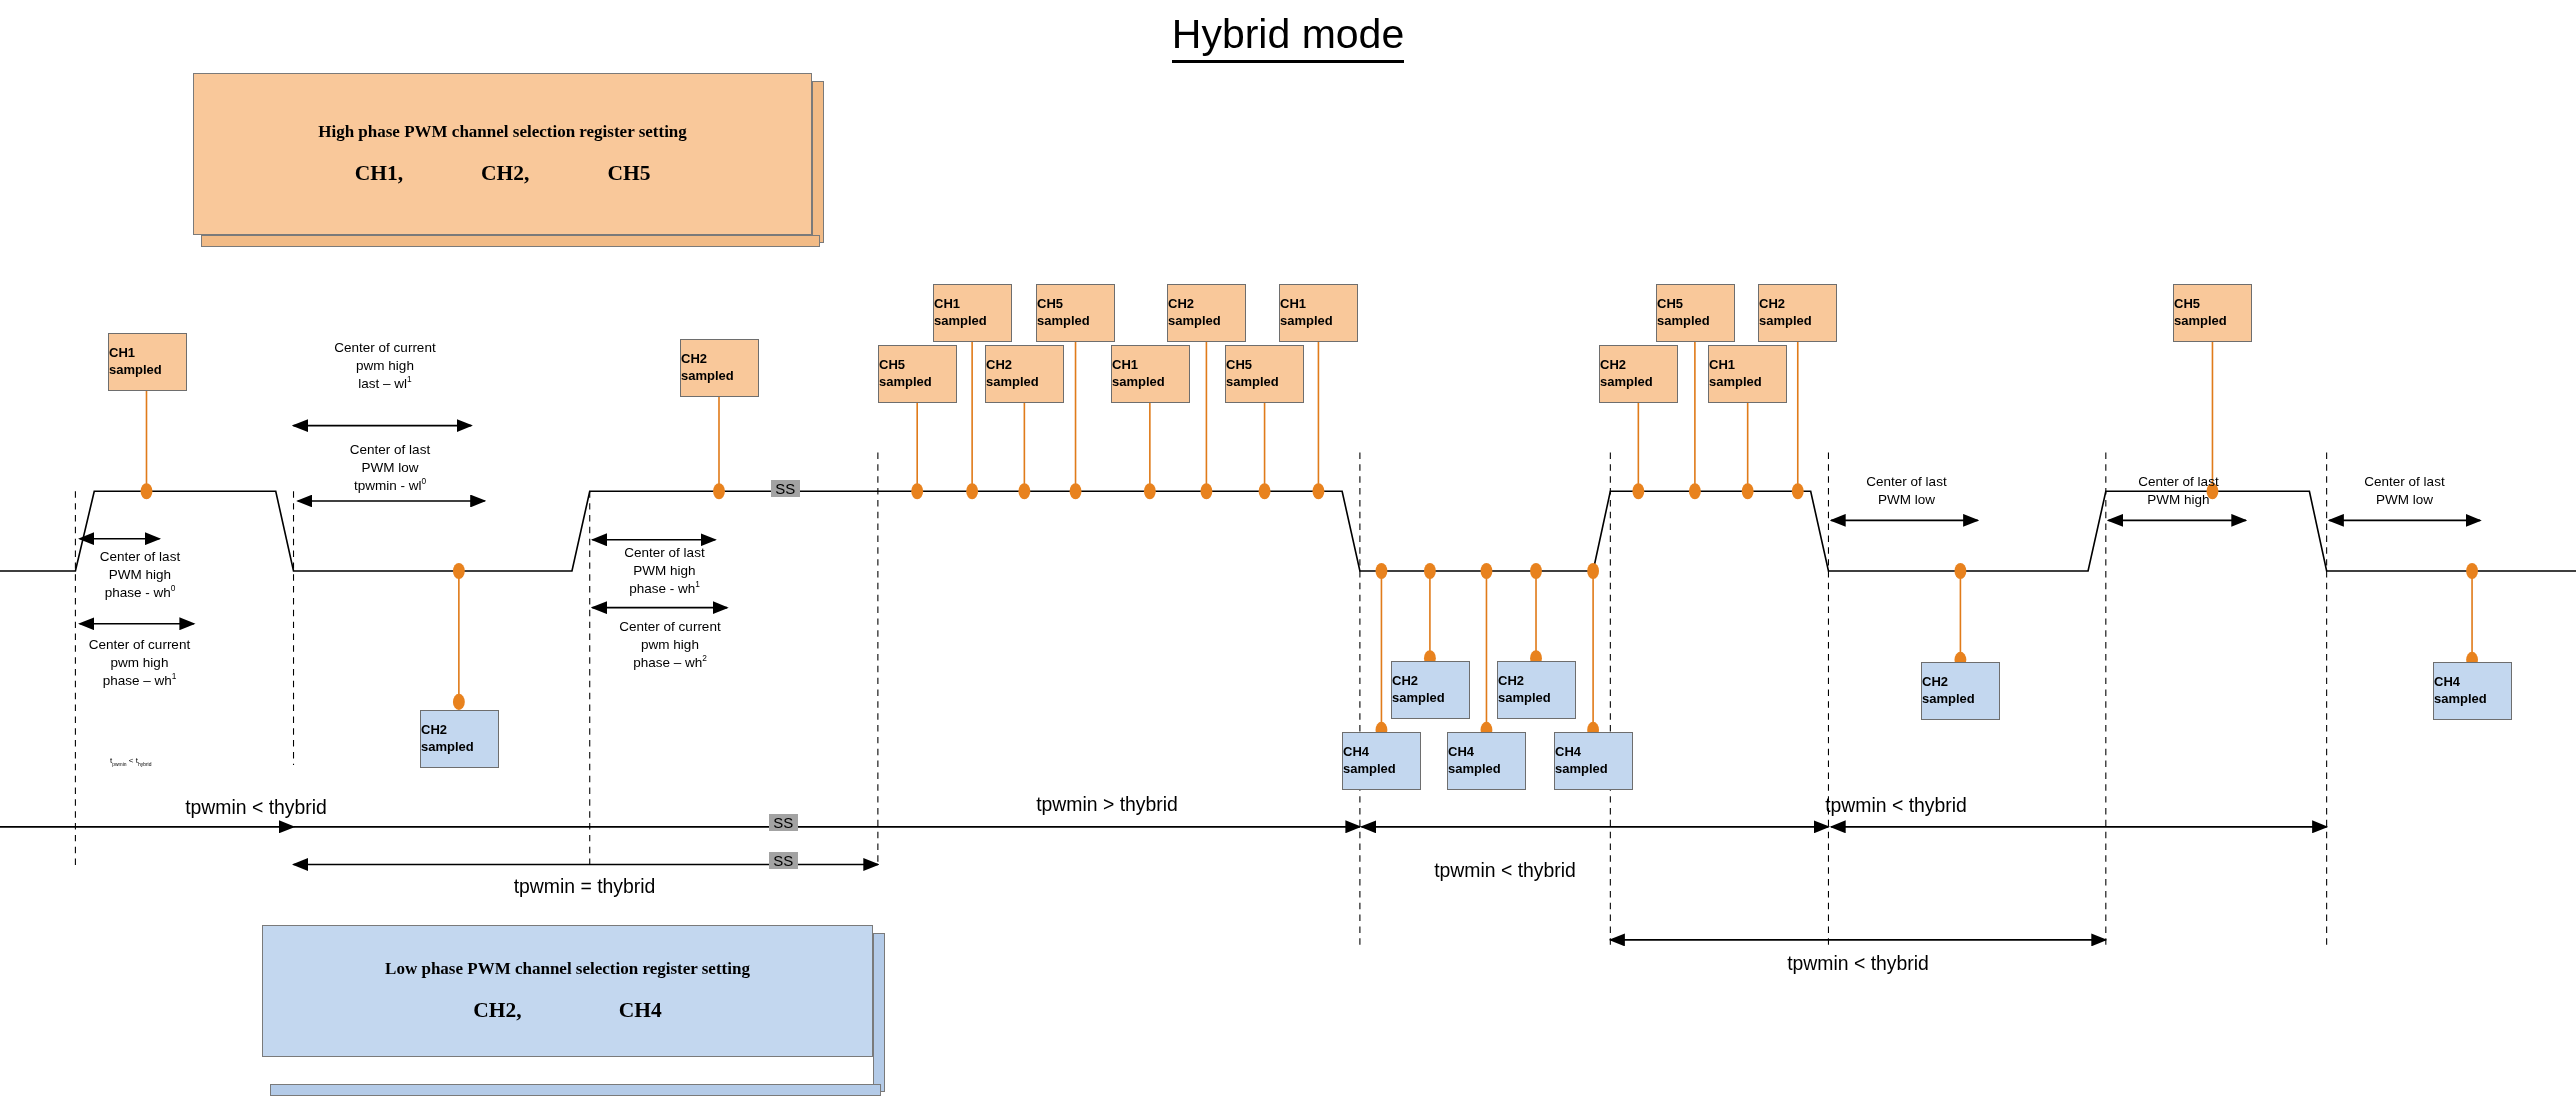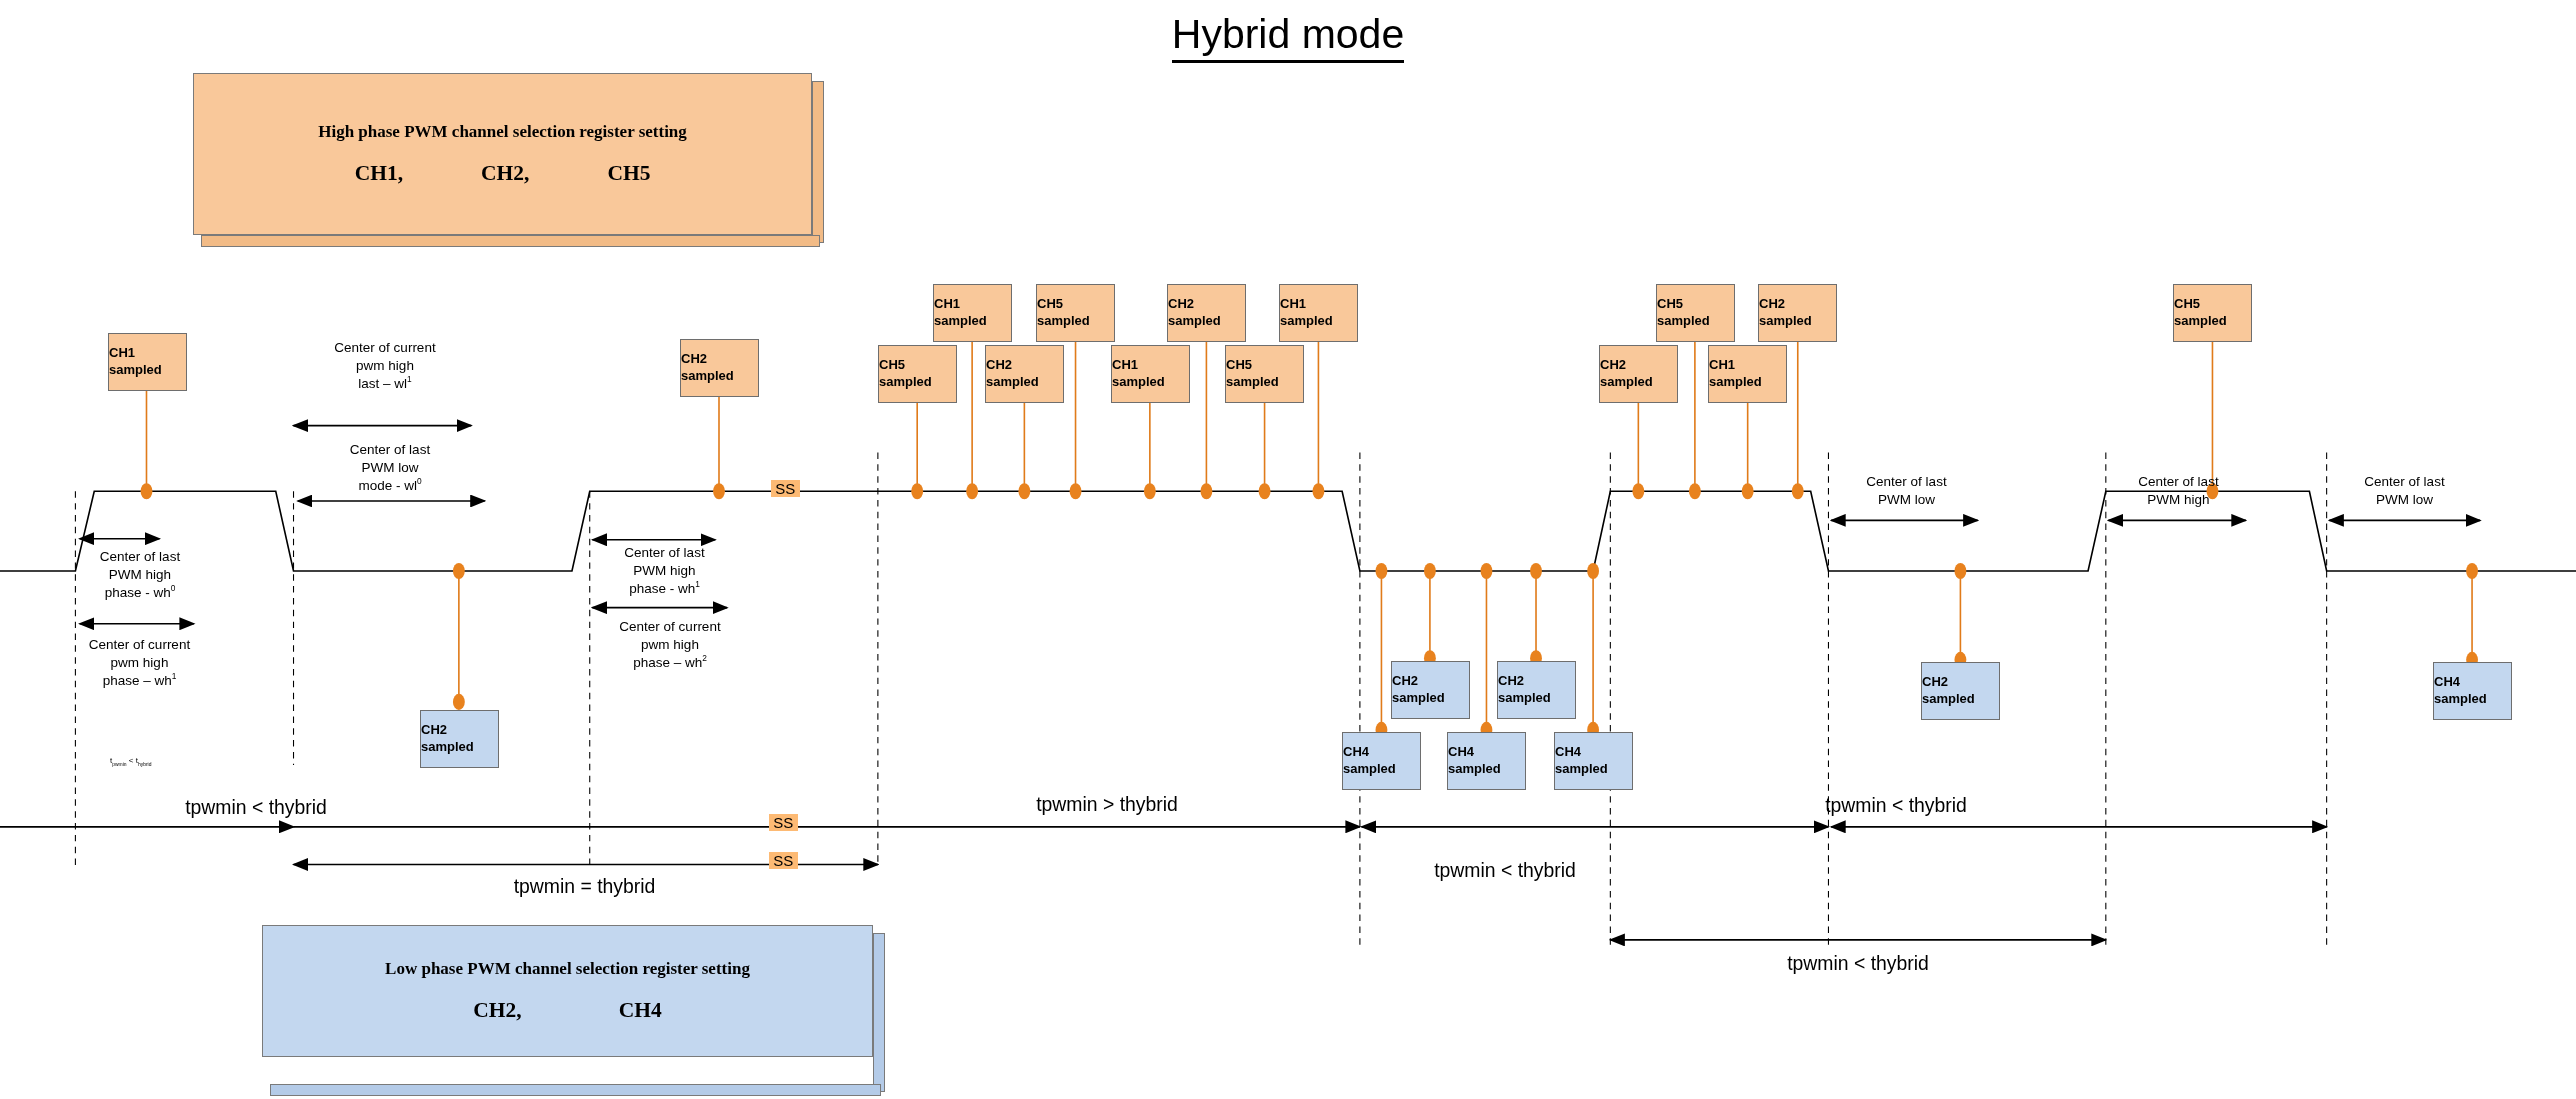--- a/index.html
+++ b/index.html
@@ -44,21 +44,21 @@
     position:absolute; font-size:13.5px; color:#000; text-align:center;
     line-height:1.30; white-space:nowrap;
   }
   .tlabel{
     position:absolute; font-size:19.4px; color:#000; white-space:nowrap; text-align:center;
   }
   .tiny{
     position:absolute; font-size:8px; color:#000; white-space:nowrap;
   }
   .sslab{
-    position:absolute; font-size:15px; color:#000; background:#fdba74; padding:0 4.3px;
+    position:absolute; font-size:15px; color:#000; background:#a3a3a3; padding:0 4.3px;
   }
   sup{ font-size:0.62em; vertical-align:super; }
   sub{ font-size:0.62em; vertical-align:sub; }
 
   svg.layer{ position:absolute; left:0; top:0; width:2576px; height:1100px; pointer-events:none; }
 </style>
 </head>
 <body>
 
 <div id="stage">
@@ -368,21 +368,21 @@
 
   <div class="ann" style="left:299px; top:339px; width:172px;">
     <div>Center of current</div>
     <div>pwm high</div>
     <div><span>last – wl</span><sup>1</sup></div>
   </div>
 
   <div class="ann" style="left:304px; top:441px; width:172px;">
     <div>Center of last</div>
     <div>PWM low</div>
-    <div><span>mode - wl</span><sup>0</sup></div>
+    <div><span>tpwmin - wl</span><sup>0</sup></div>
   </div>
 
   <div class="ann" style="left:597px; top:544px; width:135px;">
     <div>Center of last</div>
     <div>PWM high</div>
     <div><span>phase - wh</span><sup>1</sup></div>
   </div>
 
   <div class="ann" style="left:592px; top:618px; width:156px;">
     <div>Center of current</div>

